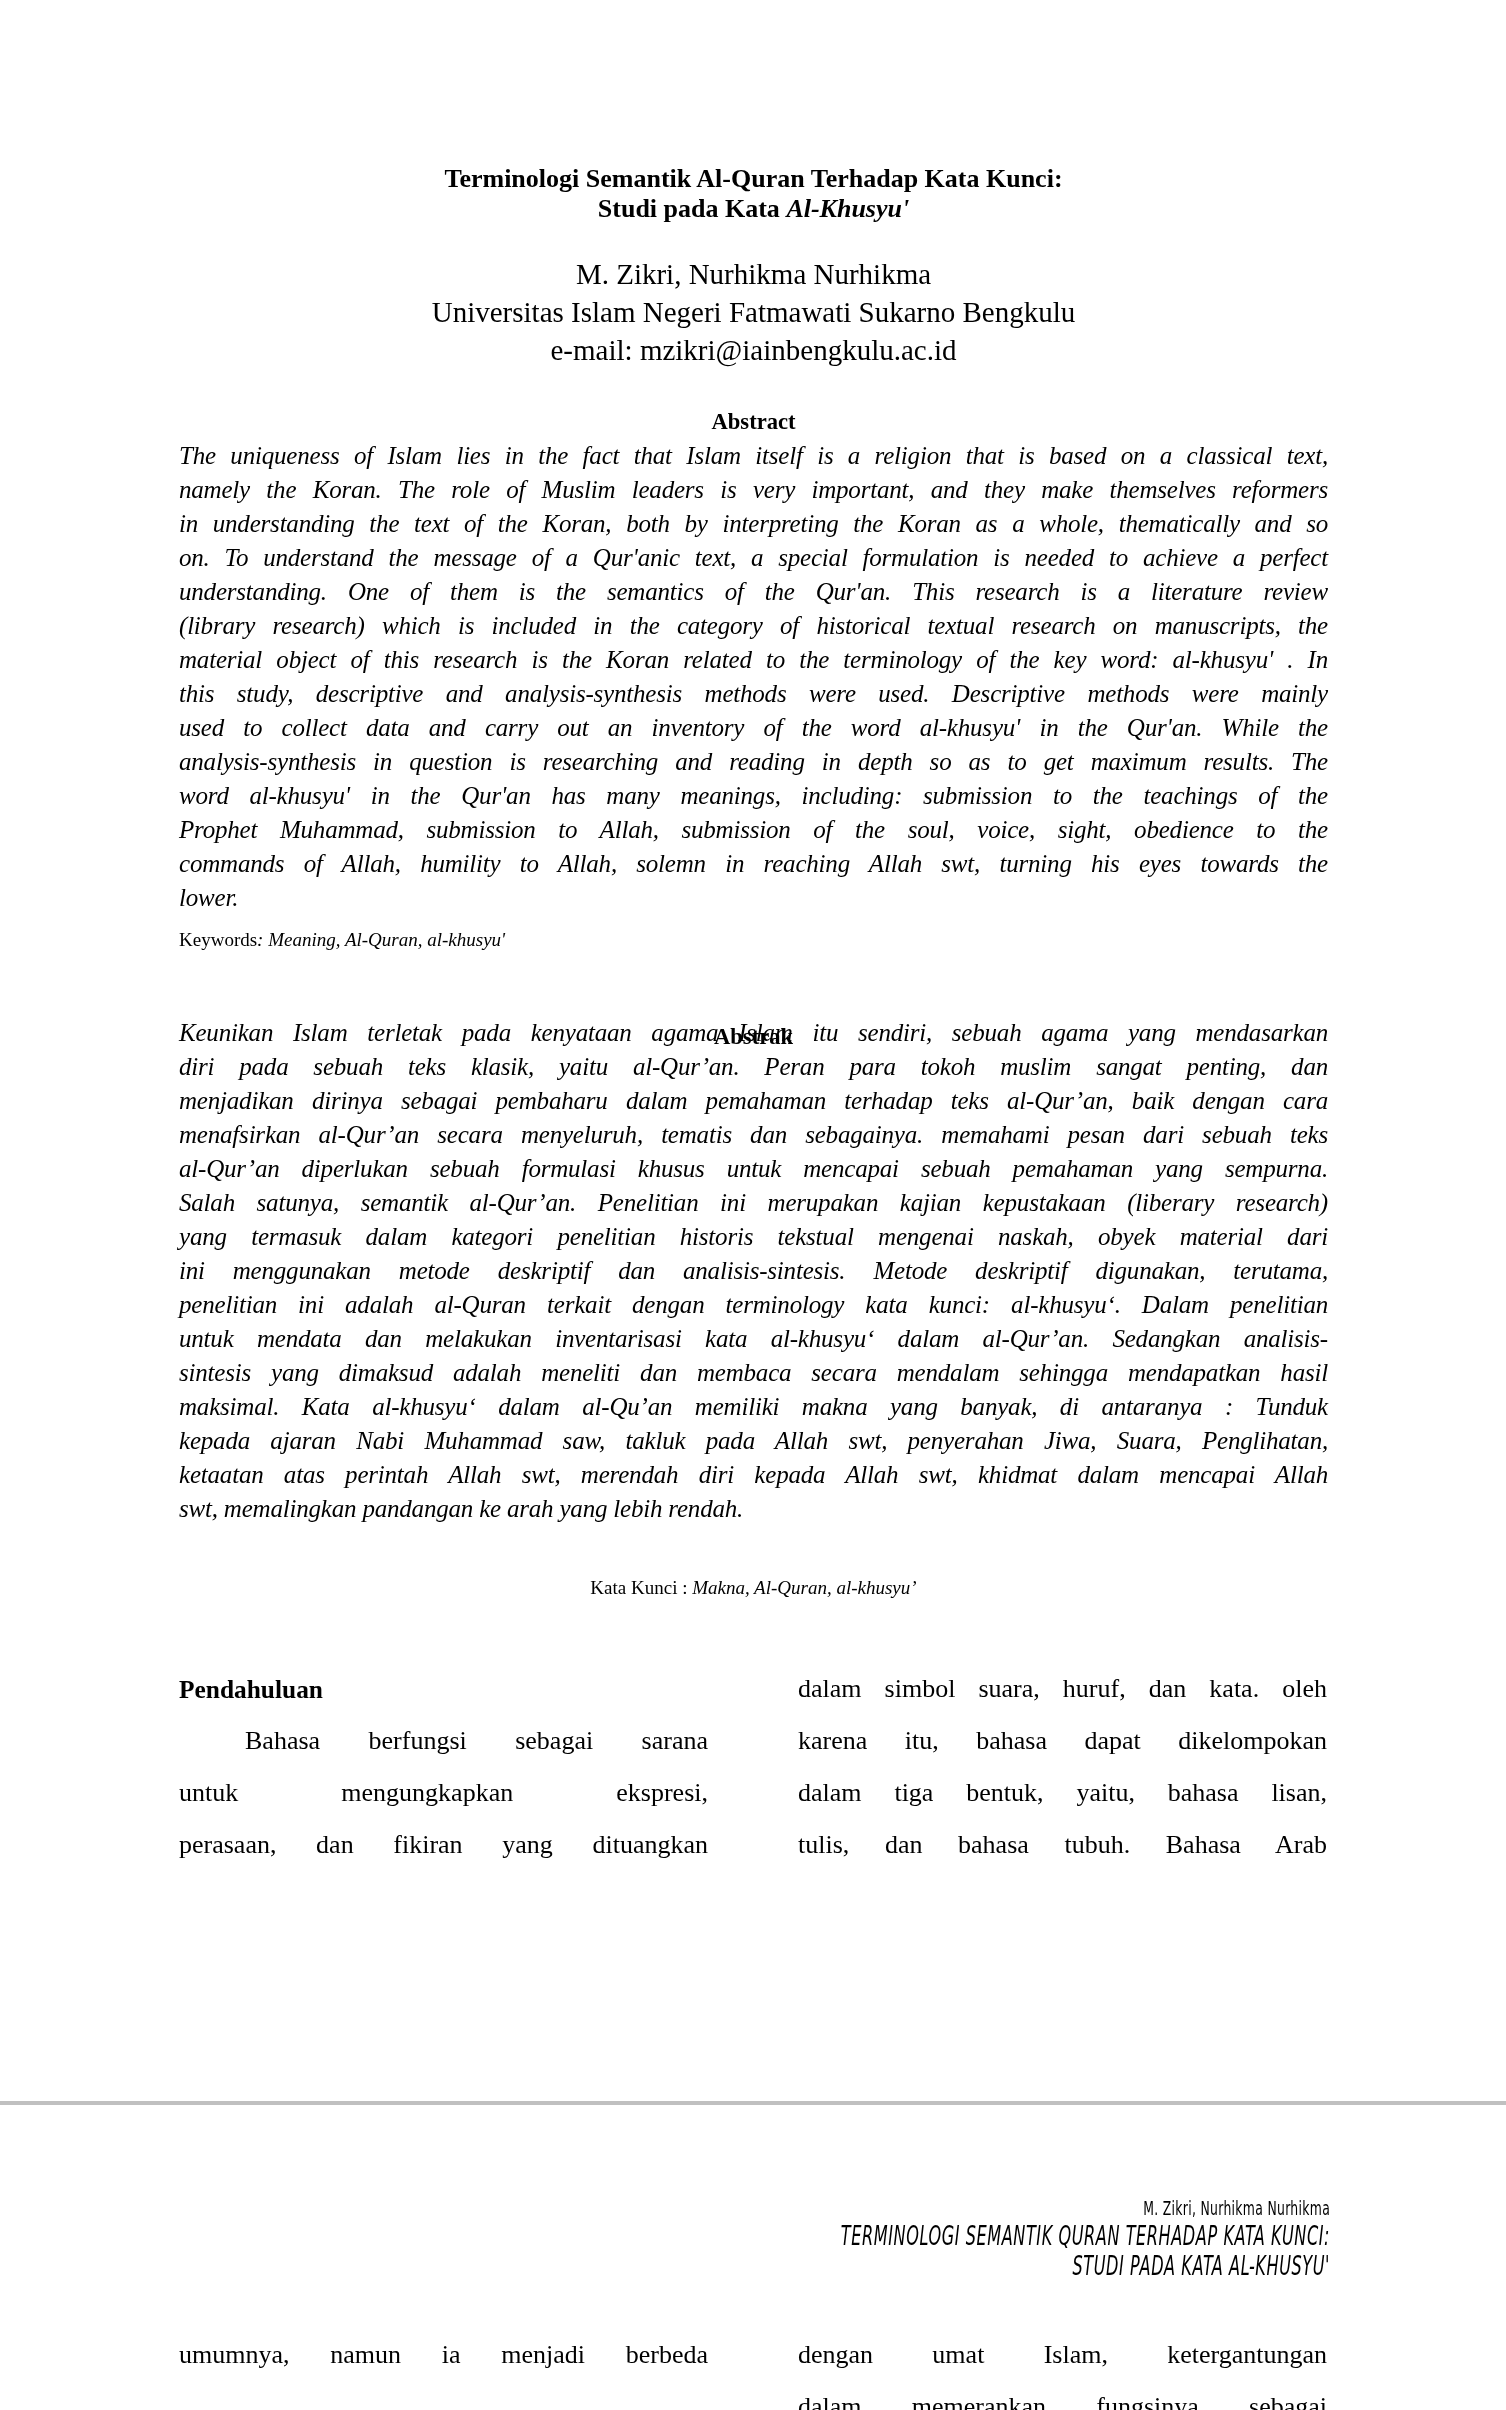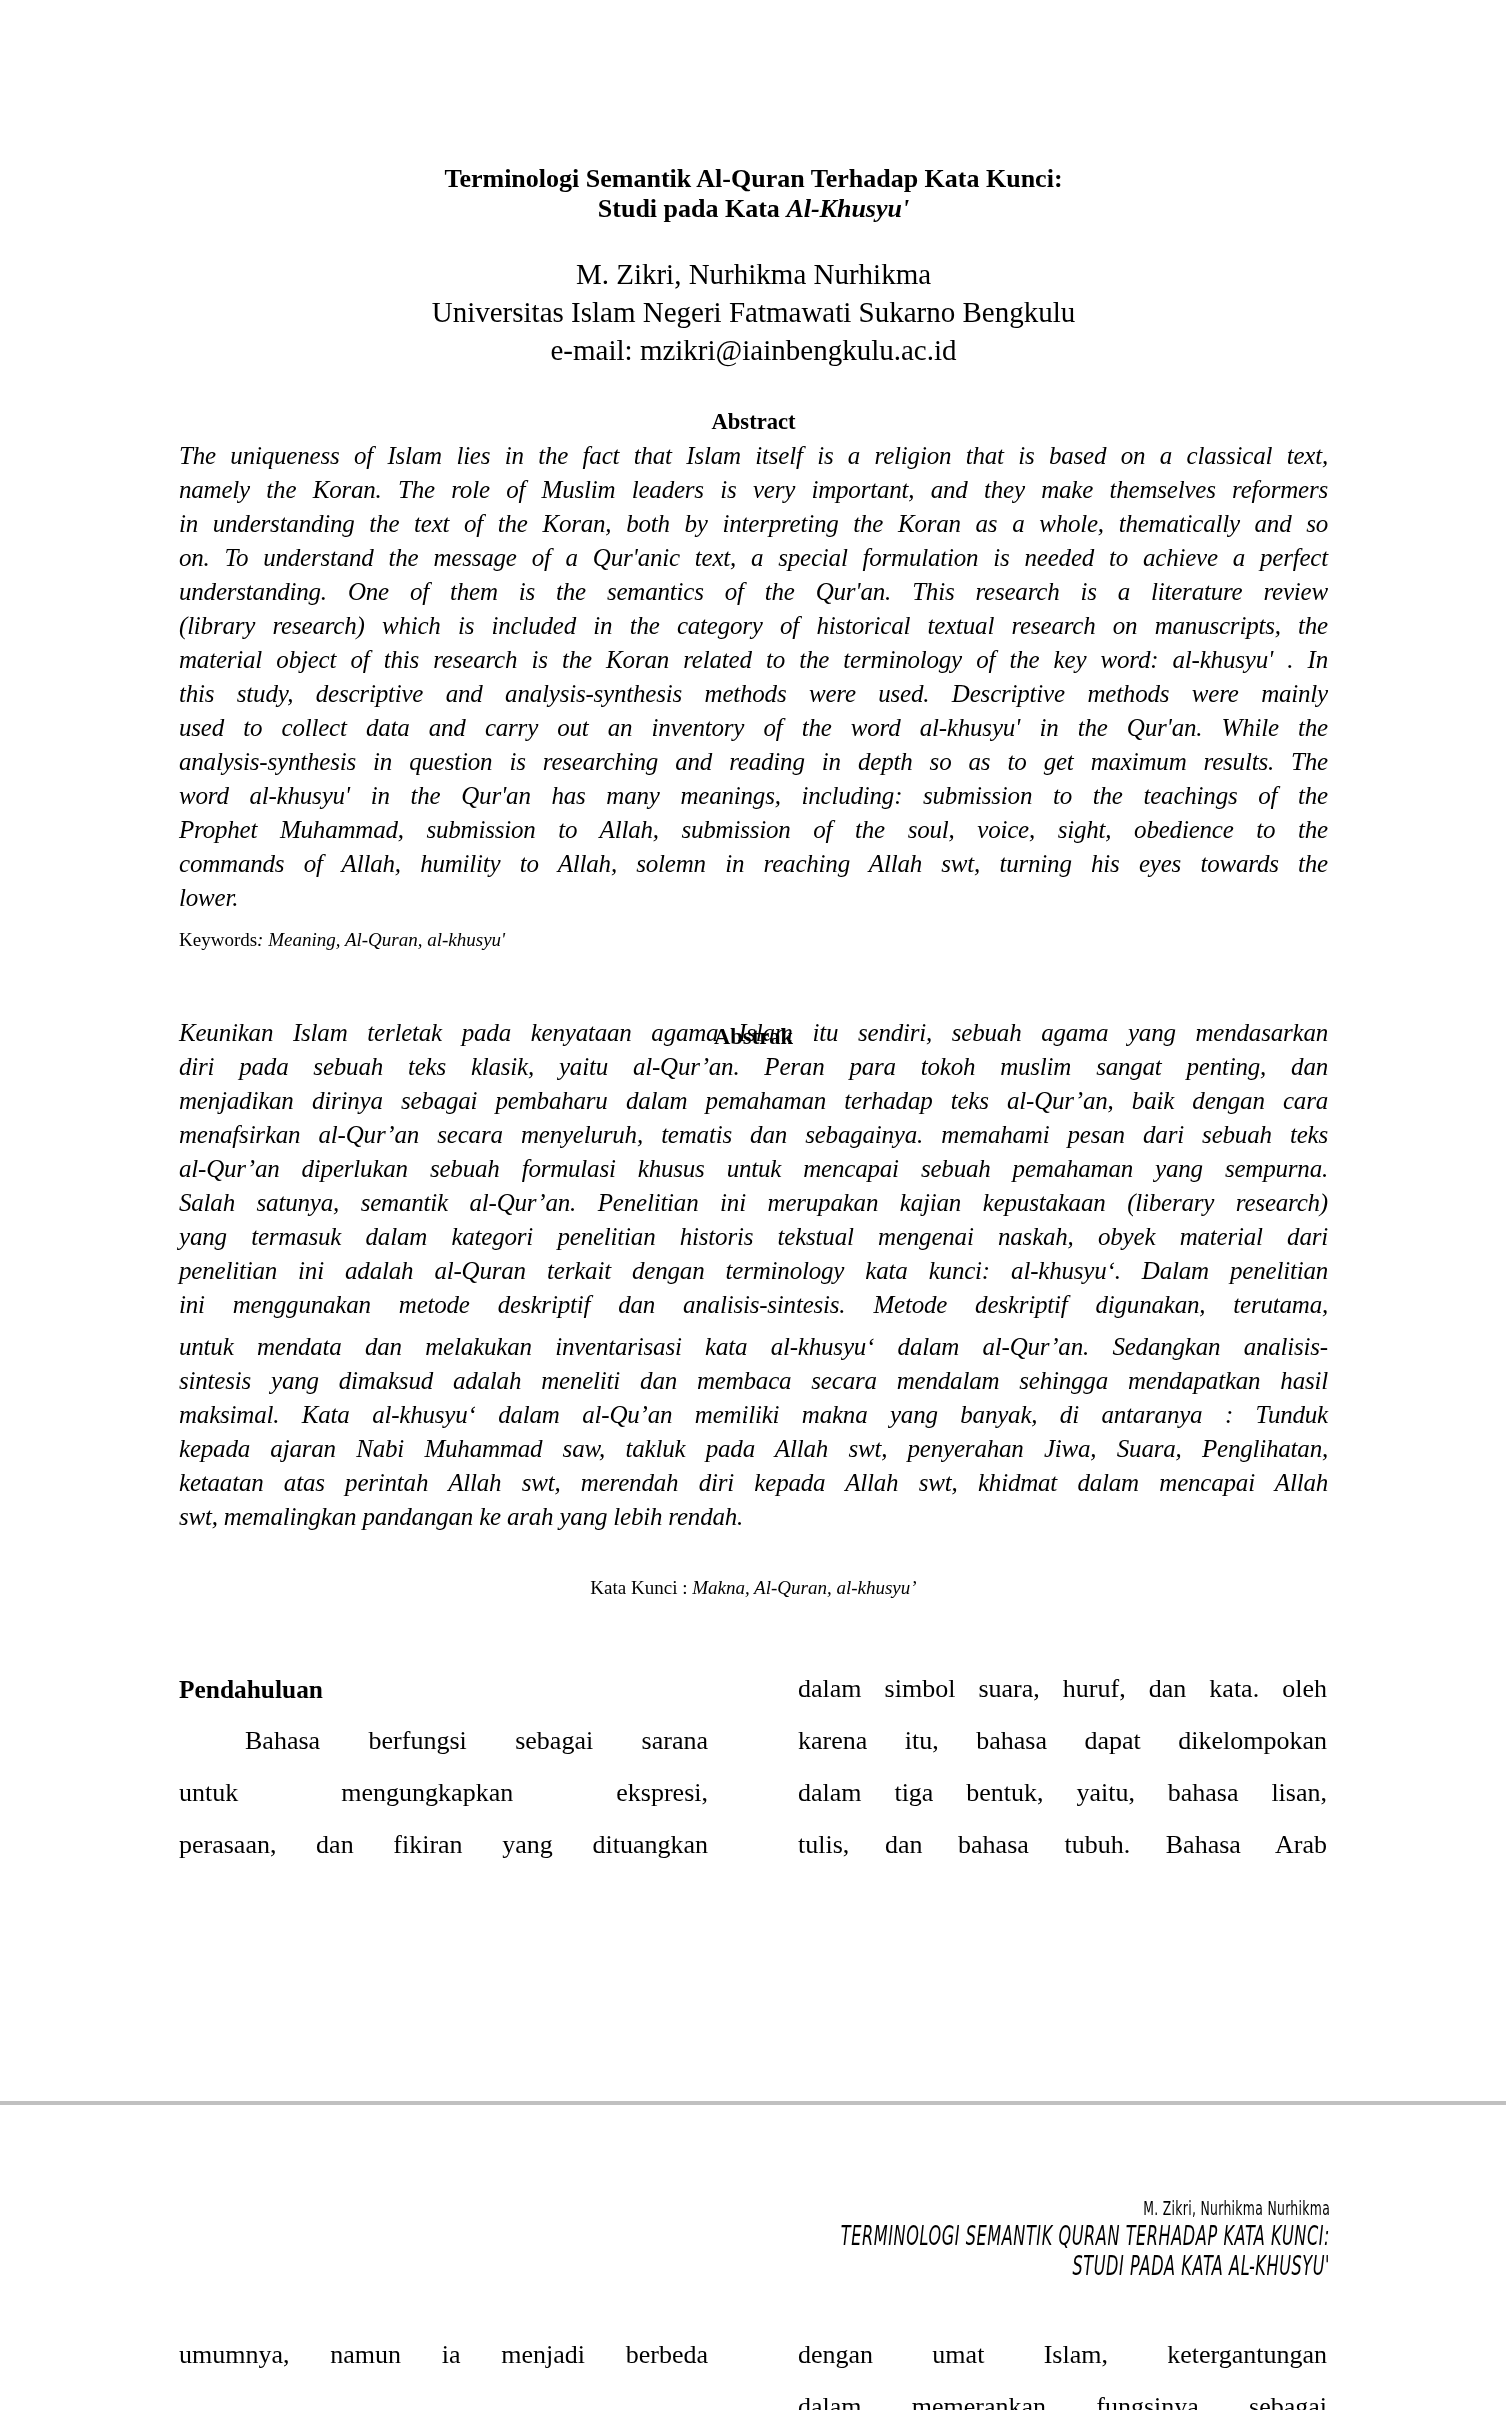--- a/index.html
+++ b/index.html
@@ -90,23 +90,23 @@
 
   <div class="abs-head" style="top:1024px;">Abstrak</div>
   <div class="abs-body" style="top:1016px;" id="abs-id">
       <span class="line" style="height: 34px;">Keunikan Islam terletak pada kenyataan agama Islam itu sendiri, sebuah agama yang mendasarkan</span>
       <span class="line" style="height: 34px;">diri pada sebuah teks klasik, yaitu al-Qur’an. Peran para tokoh muslim sangat penting, dan</span>
       <span class="line" style="height: 34px;">menjadikan dirinya sebagai pembaharu dalam pemahaman terhadap teks al-Qur’an, baik dengan cara</span>
       <span class="line" style="height: 34px;">menafsirkan al-Qur’an secara menyeluruh, tematis dan sebagainya. memahami pesan dari sebuah teks</span>
       <span class="line" style="height: 34px;">al-Qur’an diperlukan sebuah formulasi khusus untuk mencapai sebuah pemahaman yang sempurna.</span>
       <span class="line" style="height: 34px;">Salah satunya, semantik al-Qur’an. Penelitian ini merupakan kajian kepustakaan (liberary research)</span>
       <span class="line" style="height: 34px;">yang termasuk dalam kategori penelitian historis tekstual mengenai naskah, obyek material dari</span>
+      <span class="line" style="height: 34px;">ini menggunakan metode deskriptif dan analisis-sintesis. Metode deskriptif digunakan, terutama,</span>
       <span class="line" style="height: 34px;">penelitian ini adalah al-Quran terkait dengan terminology kata kunci: al-khusyu‘. Dalam penelitian</span>
-      <span class="line" style="height: 34px;">ini menggunakan metode deskriptif dan analisis-sintesis. Metode deskriptif digunakan, terutama,</span>
-      <span class="line" style="height: 34px; margin-top: 8px;">untuk mendata dan melakukan inventarisasi kata al-khusyu‘ dalam al-Qur’an. Sedangkan analisis-</span>
+      <span class="line" style="height: 34px;">untuk mendata dan melakukan inventarisasi kata al-khusyu‘ dalam al-Qur’an. Sedangkan analisis-</span>
       <span class="line" style="height: 34px;">sintesis yang dimaksud adalah meneliti dan membaca secara mendalam sehingga mendapatkan hasil</span>
       <span class="line" style="height: 34px;">maksimal. Kata al-khusyu‘ dalam al-Qu’an memiliki makna yang banyak, di antaranya : Tunduk</span>
       <span class="line" style="height: 34px;">kepada ajaran Nabi Muhammad saw, takluk pada Allah swt, penyerahan Jiwa, Suara, Penglihatan,</span>
       <span class="line" style="height: 34px;">ketaatan atas perintah Allah swt, merendah diri kepada Allah swt, khidmat dalam mencapai Allah</span>
       <span class="line last-left" style="height: 34px;">swt, memalingkan pandangan ke arah yang lebih rendah.</span>
     </div>
   <div class="kw" style="top:1573px;text-align:center;">
     <span>Kata Kunci : </span><i>Makna, Al-Quran, al-khusyu’</i>
   </div>
 

